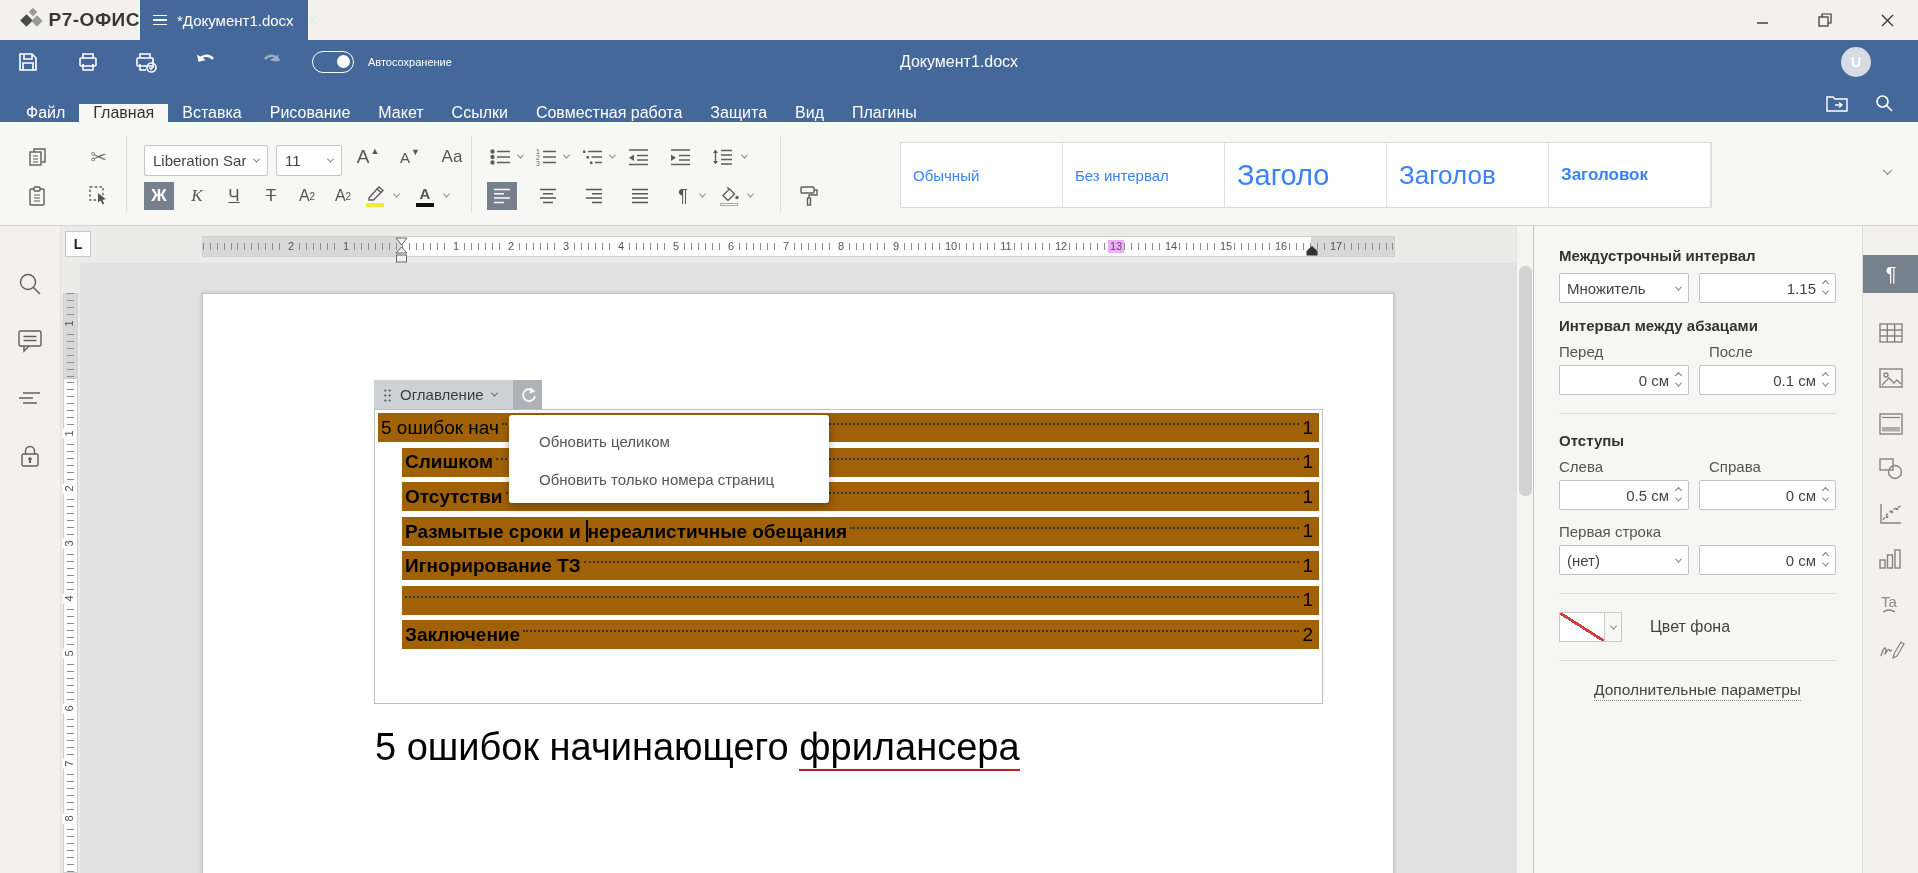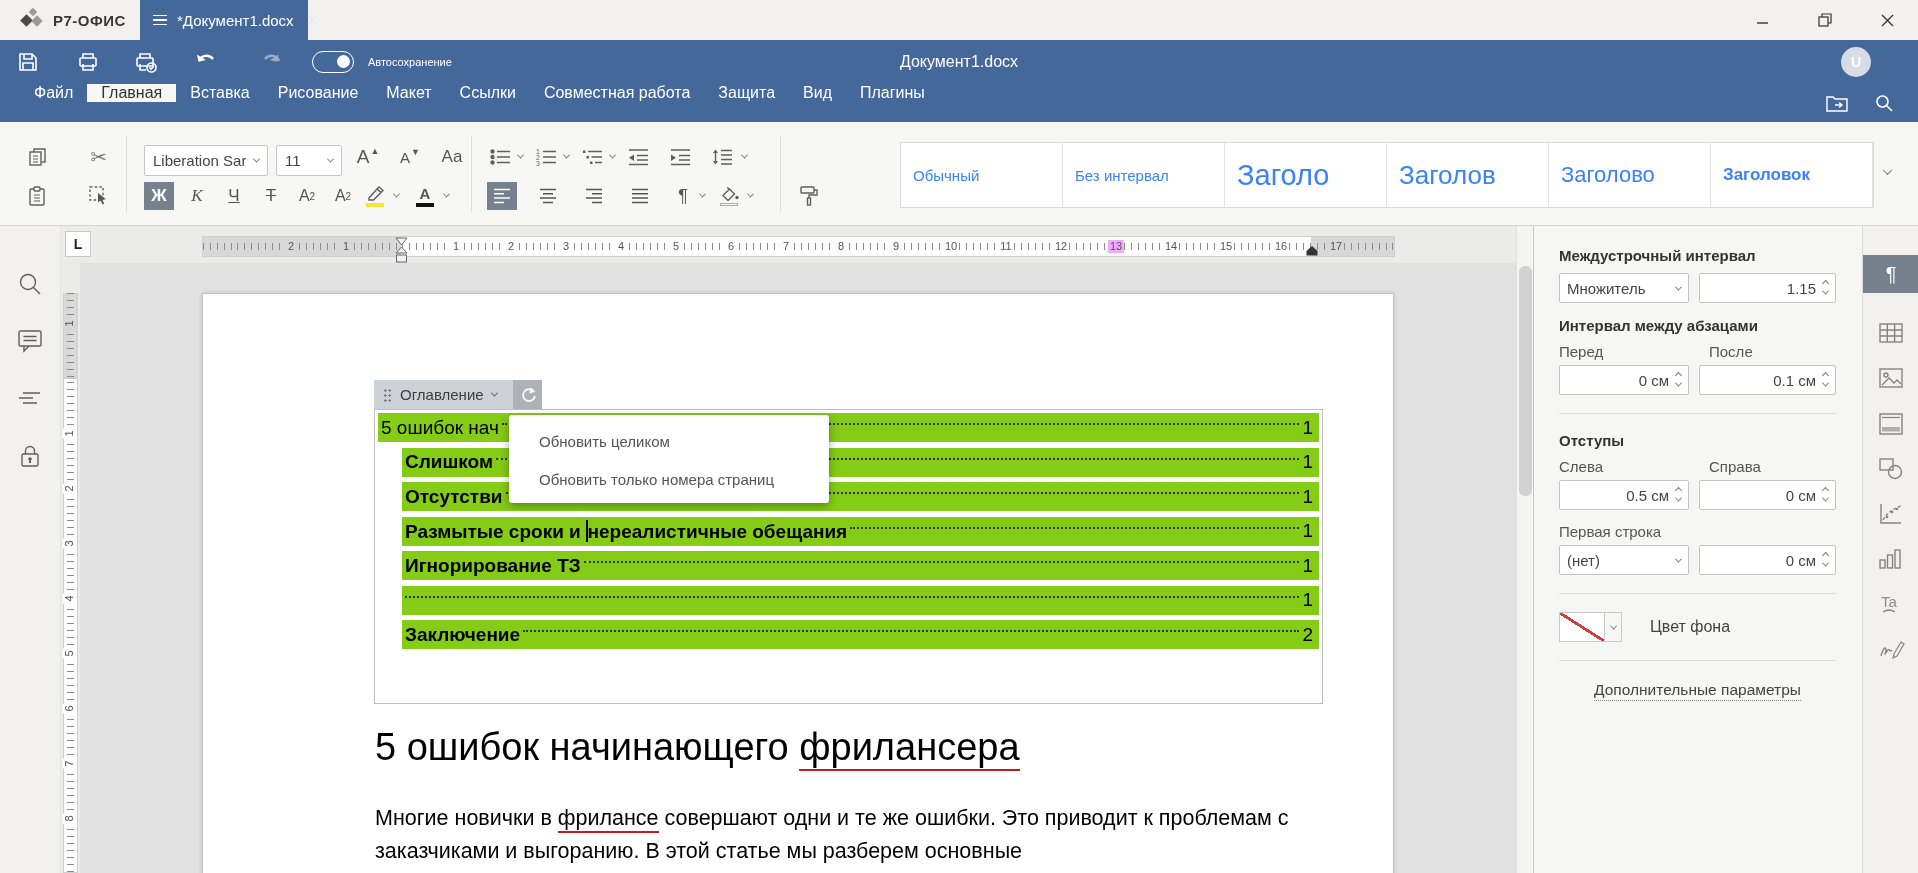--- a/index.html
+++ b/index.html
@@ -12,21 +12,21 @@
   .ch{width:7px;height:7px;border-right:1.5px solid #777;border-bottom:1.5px solid #777;display:inline-block}
   .ch.down{transform:rotate(45deg) translate(-1px,-1px)}
   .ch.up{transform:rotate(-135deg)}
   .ch.sm{width:5px;height:5px}
 
   
   #titlebar{left:0;top:0;width:1918px;height:40px;background:#f2f1ee;display:flex;align-items:stretch}
   #logo{display:flex;align-items:center;gap:9px;padding-left:22px;width:140px}
   #logo-mark{position:relative;width:22px;height:22px}
   #logo-mark i{position:absolute;transform:rotate(45deg)}
-  #logo-text{font-size:15px;font-weight:bold;color:#383838;letter-spacing:.5px;white-space:nowrap}
+  #logo-text{font-size:19px;font-weight:bold;color:#383838;letter-spacing:.5px;white-space:nowrap}
   #doc-tab{width:168px;background:#45689b;color:#fff;display:flex;align-items:center;gap:10px;padding:0 13px;font-size:15px}
   #tab-burger{display:flex;flex-direction:column;gap:3px}
   #tab-burger i{width:14px;height:1.6px;background:#fff;display:block}
   #tab-title{white-space:nowrap}
   #tab-close{margin-left:2px;font-size:17px;line-height:1;color:#e8edf4}
   #win-controls{margin-left:auto;display:flex}
   .winbtn{width:62px;display:flex;align-items:center;justify-content:center;color:#333}
 
   
   #toolbar{left:0;top:40px;width:1918px;height:44px;background:#45689b;display:flex;align-items:center;color:#fff}
@@ -35,21 +35,21 @@
   #tb-undo{margin-left:34px}#tb-redo{margin-left:34px;opacity:.45}
   #autosave{display:flex;align-items:center;gap:14px;margin-left:28px}
   #toggle{width:42px;height:22px;border:1.5px solid #fff;border-radius:11px;position:relative}
   #toggle i{position:absolute;right:3px;top:2.5px;width:13px;height:13px;border-radius:50%;background:#fff}
   #autosave span{font-size:11px}
   #center-title{position:absolute;left:0;right:0;top:40px;height:44px;display:flex;align-items:center;justify-content:center;font-size:16px;color:#fff;pointer-events:none}
   #avatar{position:absolute;right:47px;top:47px;width:30px;height:30px;border-radius:50%;background:#d6dbe5;color:#fff;font-size:14px;font-weight:bold;display:flex;align-items:center;justify-content:center}
 
   
   #menubar{left:0;top:84px;width:1918px;height:38px;background:#45689b;display:flex;align-items:stretch}
-  #menu-tabs{display:flex;align-items:flex-start;padding-left:20px}
+  #menu-tabs{display:flex;align-items:flex-end;padding-left:12px}
   .mtab{padding:0 14px;display:flex;align-items:center;color:#fff;font-size:16px;white-space:nowrap}
   .mtab.active{background:#f7f7f6;color:#333}
   #menubar-right{margin-left:auto;display:flex;align-items:center;gap:26px;padding-right:24px}
 
   
   #ribbon{left:0;top:122px;width:1918px;height:104px;background:#f7f7f6;border-bottom:1px solid #d5d5d4}
   .rsep{position:absolute;top:14px;height:76px;width:1px;background:#dddddb}
   .rbtn{position:absolute;display:flex;align-items:center;justify-content:center;height:28px;color:#555}
   .row1{top:21px}.row2{top:60px}
   .rbtn.active{background:#77818d;color:#fff}
@@ -85,21 +85,21 @@
   #vscroll{left:1516px;top:226px;width:17px;height:647px;background:#f4f4f3;border-left:1px solid #e0e0e0}
   #vscroll .thumb{position:absolute;left:2px;top:40px;width:13px;height:230px;background:#d2d2d2;border-radius:6px}
 
   
   #toc-ctrl{position:absolute;left:171px;top:86px;height:29px;display:flex;align-items:center;z-index:5}
   #toc-ctrl .label-zone{display:flex;align-items:center;gap:8px;background:#ced2d7;height:29px;padding:0 9px;width:139px}
   #toc-drag{width:9px;height:14px;background-image:radial-gradient(#707070 1.1px,transparent 1.2px);background-size:4.5px 5px}
   #toc-ctrl .lbl{font-size:15px;color:#3d3d3d}
   #toc-refresh{width:29px;height:29px;background:#aeb2b8;display:flex;align-items:center;justify-content:center}
   #toc-box{position:absolute;left:171px;top:115px;width:949px;height:295px;border:1px solid #bfbfbf;padding-top:3px}
-  .toc-row{display:flex;align-items:center;height:29px;margin:0 3px 5.5px 3px;background:#84cc16;font-size:19px;color:#000}
+  .toc-row{display:flex;align-items:center;height:29px;margin:0 3px 5.5px 3px;background:#a16207;font-size:19px;color:#000}
   .toc-row.lvl1{margin-left:27px}
   .toc-row .t{white-space:nowrap;padding-left:3px}
   .toc-row.b .t{font-weight:bold}
   .leader{flex:1;border-bottom:2px dotted #333;margin:0 3px 7px 3px;min-width:10px}
   .pnum{padding-right:6px}
   .cursor{width:1.5px;height:22px;background:#000;display:inline-block;vertical-align:-4px}
   #toc-menu{position:absolute;left:306px;top:121px;width:320px;height:88px;background:#fff;border-radius:3px;box-shadow:0 3px 10px rgba(0,0,0,.35);z-index:6;padding-top:7px}
   .menu-item{height:38px;display:flex;align-items:center;padding-left:30px;font-size:15px;color:#555}
   #doc-h1{position:absolute;left:172px;top:432px;font-size:38px;font-weight:400;color:#000;white-space:nowrap}
   #doc-para{position:absolute;left:172px;top:508px;width:956px;font-size:21.5px;line-height:32.5px;color:#000}
@@ -415,21 +415,20 @@
         <path d="M15 5 h3 v5 h-8 v3"></path>
         <rect x="8.5" y="13" width="3" height="7"></rect>
       </svg>
   </div>
 
   <div id="gallery">
       <div class="gcell" style="font-size: 15px;">Обычный</div>
       <div class="gcell" style="font-size: 15px;">Без интервал</div>
       <div class="gcell" style="font-size: 29px;">Заголо</div>
       <div class="gcell" style="font-size: 26px;">Заголов</div>
-      <div class="gcell" style="font-size: 22px;">Заголово</div>
       <div class="gcell" style="font-size: 17px; font-weight: bold;">Заголовок</div>
     </div>
   <span class="ch down" style="position:absolute;left:1884px;top:46px"></span>
 </div>
 
 <div class="abs" id="hruler-row">
   <div id="corner-L">L</div>
   <div id="hruler">
     <div class="white"></div>
     <div class="ticks"></div>
@@ -565,21 +564,20 @@
           <span class="pnum">2</span>
         </div>
       </div>
 
     <div id="toc-menu">
         <div class="menu-item">Обновить целиком</div>
         <div class="menu-item">Обновить только номера страниц</div>
       </div>
 
     <h1 id="doc-h1"><span>5 ошибок начинающего </span><span class="spell">фрилансера</span></h1>
-    <p id="doc-para"><span>Многие новички в </span><span class="spell">фрилансе</span><span> совершают одни и те же ошибки. Это приводит к проблемам с заказчиками и выгоранию. В этой статье мы разберем основные</span></p>
   </div>
 </div>
 
 <div class="abs" id="vscroll">
     <div class="thumb"></div>
   </div>
 
 <div class="abs" id="sidebar">
   <div class="sb-title">Междустрочный интервал</div>
   <div class="sb-grid">

